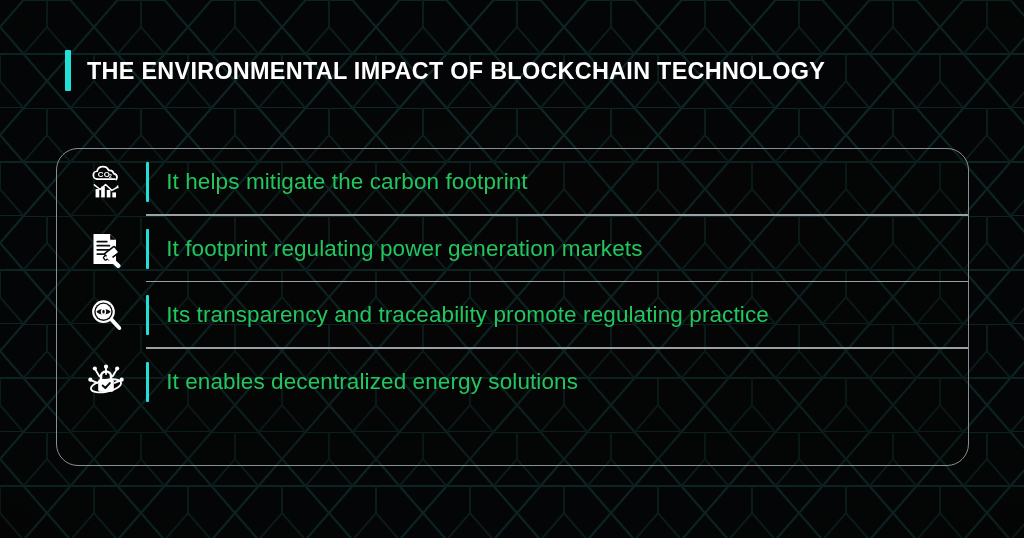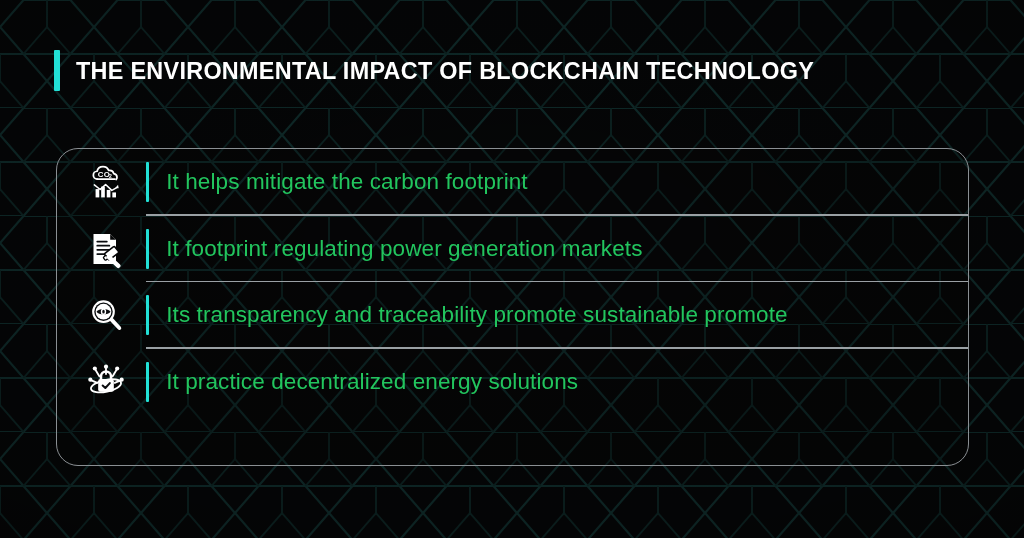--- a/index.html
+++ b/index.html
@@ -38,21 +38,21 @@
     background:
       radial-gradient(130% 120% at 50% 45%,
         rgba(0,0,0,0) 0%,
         rgba(0,0,0,0.25) 55%,
         rgba(0,0,0,0.72) 100%);
   }
 
   
   #title-block {
     position: absolute;
-    left: 54px;
+    left: 65px;
     top: 50px;
     display: flex;
     align-items: center;
     gap: 16px;
   }
 
   #title-accent-bar {
     width: 6px;
     height: 41px;
     background: #22E0D6;
@@ -242,21 +242,21 @@
             <circle cx="21" cy="20" r="9.4" fill="#ffffff"></circle>
 
             <path d="M12.6 20 C15.4 15.6 26.6 15.6 29.4 20 C26.6 24.4 15.4 24.4 12.6 20 Z" fill="#0b0d0f"></path>
             <ellipse cx="21" cy="20" rx="3.2" ry="3.9" fill="#ffffff"></ellipse>
             <ellipse cx="21" cy="20" rx="1.5" ry="2.2" fill="#0b0d0f"></ellipse>
 
             <path d="M30.6 29.6 L40 39.6" stroke="#ffffff" stroke-width="4.6" stroke-linecap="round"></path>
           </svg>
         </span>
         <span class="benefit-divider"></span>
-        <span class="benefit-text">Its transparency and traceability promote sustainable promote</span>
+        <span class="benefit-text">Its transparency and traceability promote regulating practice</span>
         <span class="row-separator"></span>
       </li>
 
       <li class="benefit-row is-last">
         <span class="benefit-icon">
           <svg width="40" height="40" viewBox="0 0 48 48" fill="none" aria-hidden="true">
 
             <g stroke="#ffffff" stroke-width="2.2" stroke-linecap="round">
               <path d="M16 17 L11.5 9.5"></path>
               <path d="M24 14.5 L24 7"></path>
@@ -273,20 +273,20 @@
             </g>
 
             <path d="M18 20.5 v-3.2 a6 6 0 0 1 12 0 v3.2" stroke="#ffffff" stroke-width="3" fill="none" stroke-linecap="round"></path>
             <rect x="14.6" y="20.5" width="18.8" height="15.2" rx="2.6" fill="#ffffff"></rect>
             <path d="M20 28.2 L23.2 31.2 L28.6 25.3" stroke="#0b0d0f" stroke-width="2.4" fill="none" stroke-linecap="round" stroke-linejoin="round"></path>
 
             <ellipse cx="24" cy="28.6" rx="18.4" ry="7.1" transform="rotate(-12 24 28.6)" stroke="#ffffff" stroke-width="2.2" fill="none"></ellipse>
           </svg>
         </span>
         <span class="benefit-divider"></span>
-        <span class="benefit-text">It practice decentralized energy solutions</span>
+        <span class="benefit-text">It enables decentralized energy solutions</span>
 
       </li>
 
     </ul>
   </div>
 
 </div>
 
 </body></html>

